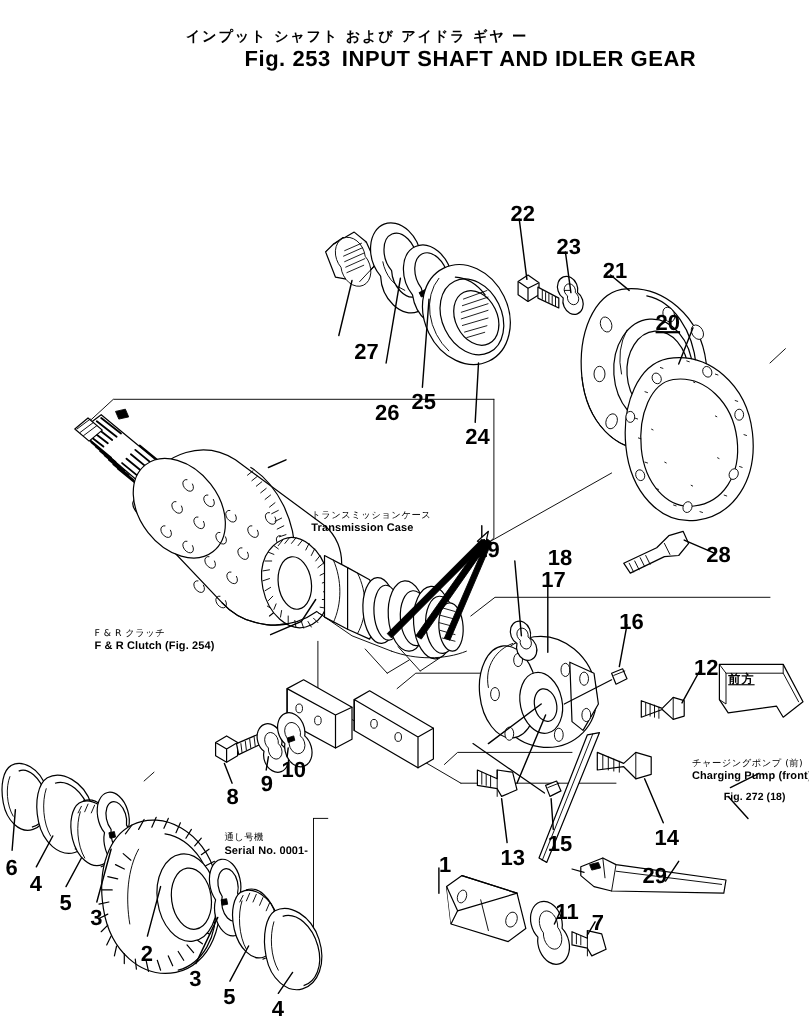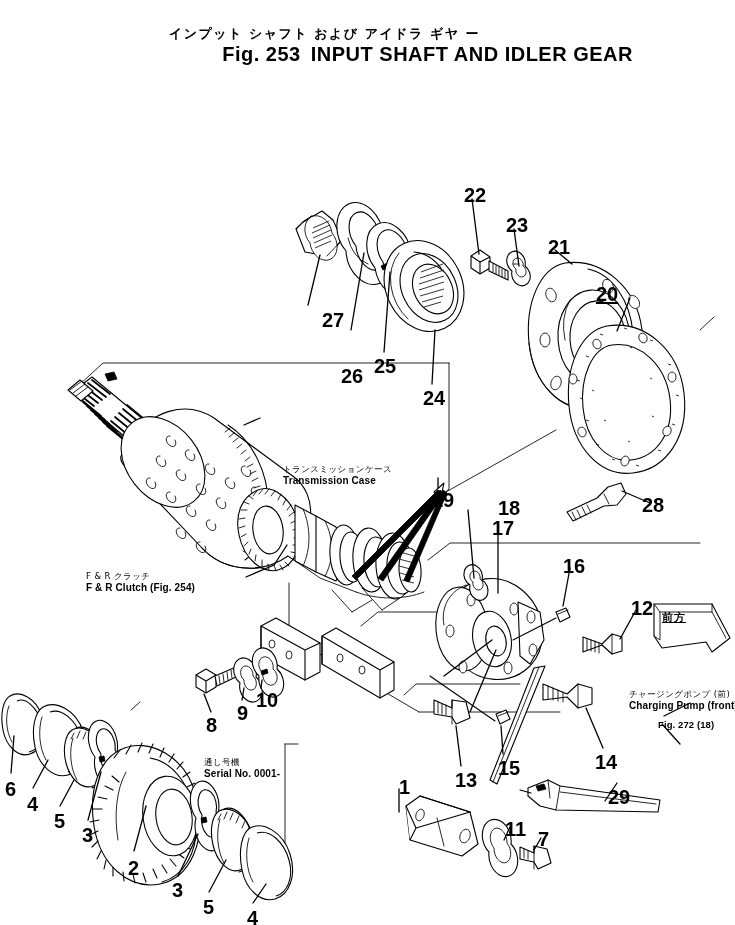--- a/index.html
+++ b/index.html
@@ -555,16 +555,16 @@
       <div class="callout" style="left: 432px; top: 476px; margin-top: 16px;">19</div>
       <div class="callout" style="left: 596px; top: 286px; text-decoration: underline;">20</div>
       <div class="callout" style="left: 548px; top: 239px;">21</div>
       <div class="callout" style="left: 464px; top: 187px;">22</div>
       <div class="callout" style="left: 506px; top: 217px;">23</div>
       <div class="callout" style="left: 423px; top: 390px;">24</div>
       <div class="callout" style="left: 374px; top: 358px;">25</div>
       <div class="callout" style="left: 341px; top: 356px; margin-top: 12px;">26</div>
       <div class="callout" style="left: 298px; top: 312px; margin-left: 24px;">27</div>
       <div class="callout" style="left: 642px; top: 497px;">28</div>
-      <div class="callout" style="left: 608px; top: 789px;">29</div>
+      <div class="callout" style="left: 584px; top: 789px;">29</div>
     </div>
 
 </div>
 
 </body></html>

